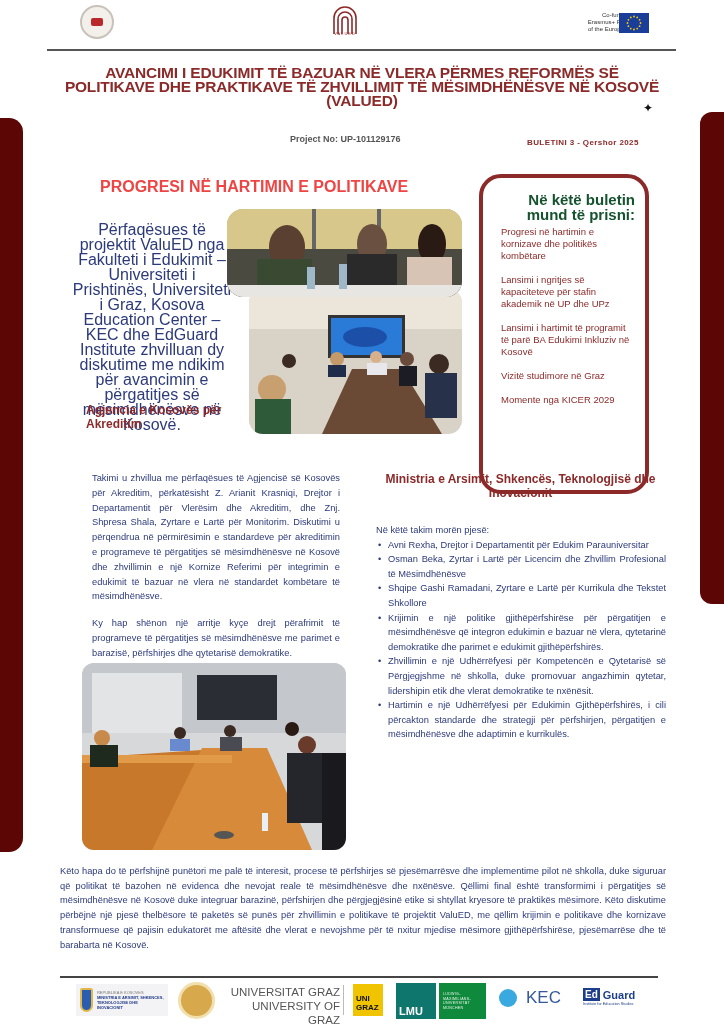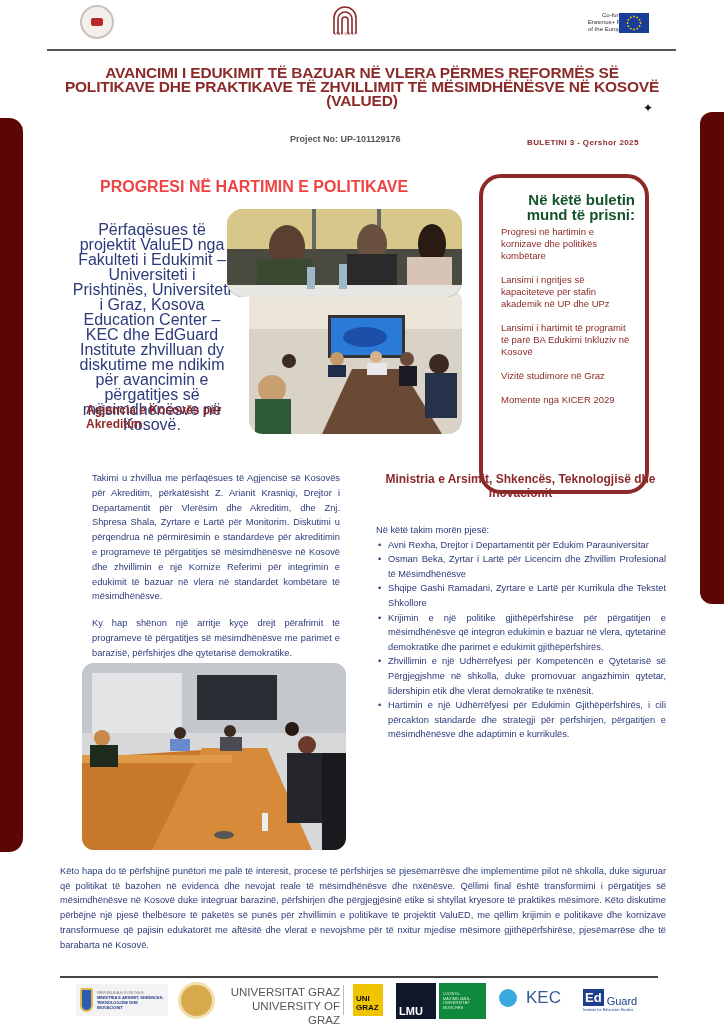--- a/index.html
+++ b/index.html
@@ -57,29 +57,29 @@
 
   
   .fl-ministry { left: 76px; top: 984px; width: 92px; height: 32px; background: #f3f3f5; display:flex; align-items:center; gap: 4px; padding: 0 4px; }
   .fl-ministry .shield { width: 22px; height: 24px; background: #2a5cb0; border-radius: 4px 4px 11px 11px; border: 2px solid #e0b84a; }
   .fl-ministry .txt { font-size: 4px; line-height: 5px; color: #1f3a8a; font-weight: bold; }
   .fl-seal { left: 178px; top: 982px; width: 37px; height: 37px; border-radius: 50%; background: #d8a84c; border: 3px solid #f2dfae; }
   .fl-graz { left: 226px; top: 985px; width: 114px; font-size: 11.5px; line-height: 14px; color: #555; text-align: right; }
   .fl-divider { left: 343px; top: 985px; width: 1px; height: 30px; background: #bbb; }
   .fl-unigraz { left: 353px; top: 984px; width: 30px; height: 32px; background: #f0c400; position: absolute; }
   .fl-unigraz .t { position:absolute; left: 3px; bottom: 4px; font-size: 8px; font-weight: bold; color: #111; }
-  .fl-lmu1 { left: 396px; top: 983px; width: 40px; height: 36px; background: #0f172a; color: #fff; font-weight: bold; font-size: 11px; display:flex; align-items:flex-end; padding: 0 0 2px 3px; }
+  .fl-lmu1 { left: 396px; top: 983px; width: 40px; height: 36px; background: #0f766e; color: #fff; font-weight: bold; font-size: 11px; display:flex; align-items:flex-end; padding: 0 0 2px 3px; }
   .fl-lmu2 { left: 439px; top: 983px; width: 47px; height: 36px; background: #0f8a3c; color: #e6f3e9; font-size: 3.6px; line-height: 4.5px; padding: 9px 3px 0 4px; letter-spacing: 0.3px; }
   .fl-kec { left: 499px; top: 988px; display:flex; align-items:center; gap: 9px; }
   .fl-kec .sun { width: 18px; height: 18px; border-radius: 50%; background: #3aa9e0; }
   .fl-kec .name { font-size: 17px; color: #345a9c; font-weight: normal; }
   .fl-edguard { left: 583px; top: 988px; display:flex; flex-direction: column; }
   .fl-edguard .row { display:flex; align-items:center; gap: 3px; }
-  .fl-edguard .ed { background: #1d3e8a; color: #fff; font-weight: bold; font-size: 13px; padding: 1px 2px; }
-  .fl-edguard .g { color: #1d3e8a; font-weight: normal; font-size: 11px; margin-top: 7px; }
+  .fl-edguard .ed { background: #1d3e8a; color: #fff; font-weight: bold; font-size: 10px; padding: 1px 2px; }
+  .fl-edguard .g { color: #1d3e8a; font-weight: bold; font-size: 11px; }
   .fl-edguard .sub { font-size: 3.8px; color: #1d3e8a; margin-top: 1px; }
 </style>
 </head>
 <body>
 
 <div class="abs bar-left"></div>
 <div class="abs bar-right"></div>
 
 <div class="abs logo-up">
     <div class="core"></div>

